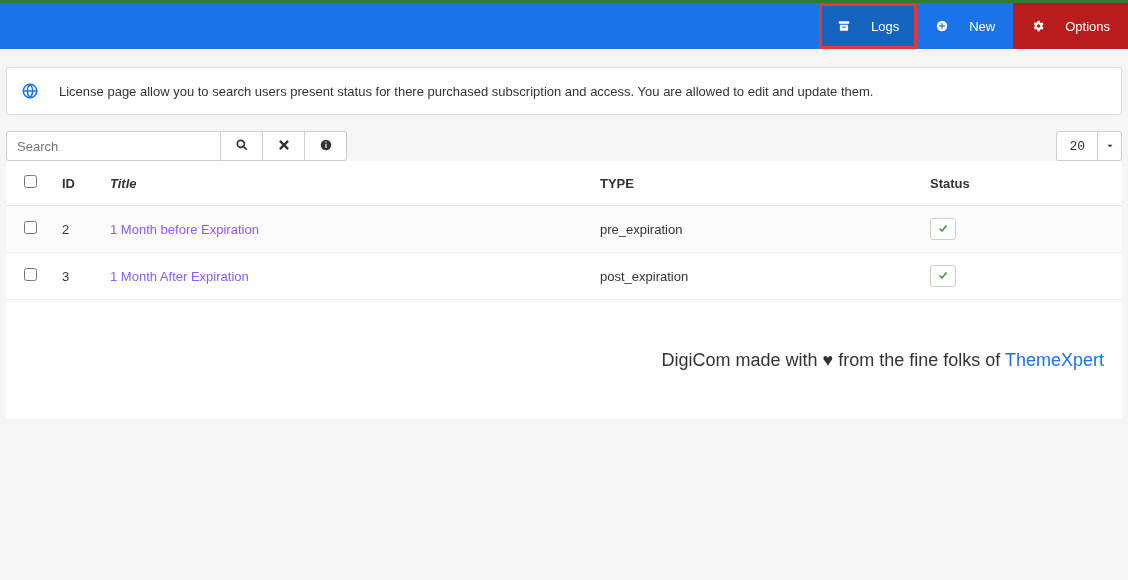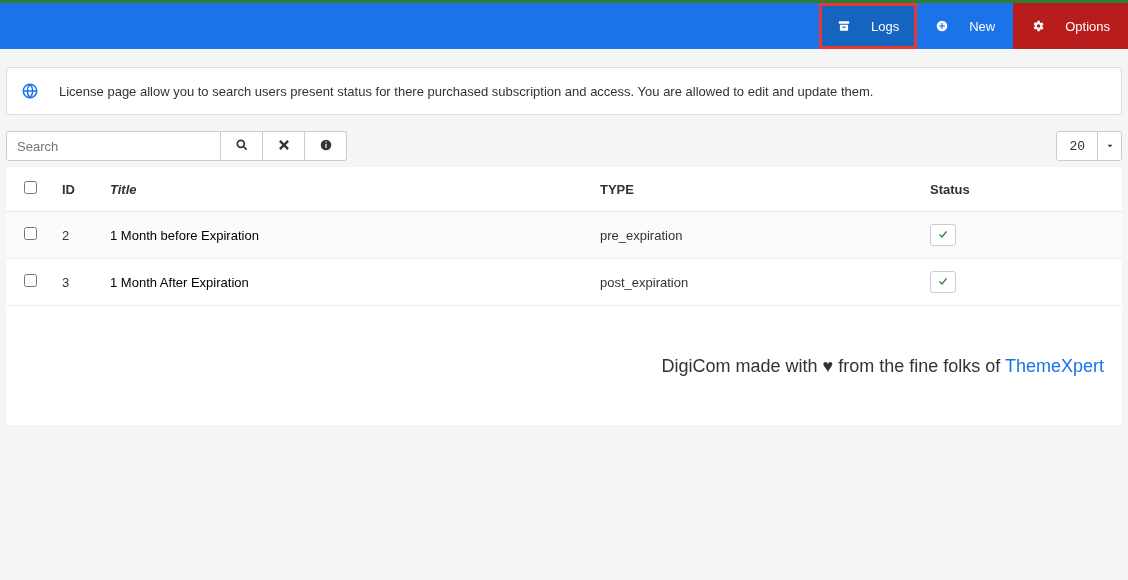--- a/index.html
+++ b/index.html
@@ -65,21 +65,20 @@
     }
     .info-globe {
       width: 18px;
       height: 18px;
       flex-shrink: 0;
     }
     .toolbar-row {
       display: flex;
       justify-content: space-between;
       align-items: center;
-      margin-bottom: 6px;
     }
     .search-group {
       display: flex;
       align-items: stretch;
     }
     .search-input {
       width: 215px;
       height: 30px;
       border: 1px solid #ccc;
       border-radius: 3px 0 0 3px;
@@ -150,21 +149,21 @@
     }
     tbody tr:nth-child(odd) td {
       background: #fbfbfb;
     }
     .col-check { width: 46px; padding-left: 18px;}
     .col-id { width: 48px; }
     .col-title { width: 490px; font-style: italic; }
     .col-type { width: 330px; }
     .col-status { }
     .title-link {
-      color: #000000;
+      color: #8b5cf6;
       text-decoration: none;
       cursor: pointer;
     }
     .status-check {
       display: inline-flex;
       width: 26px;
       height: 22px;
       border: 1px solid #ccc;
       border-radius: 3px;
       align-items: center;

